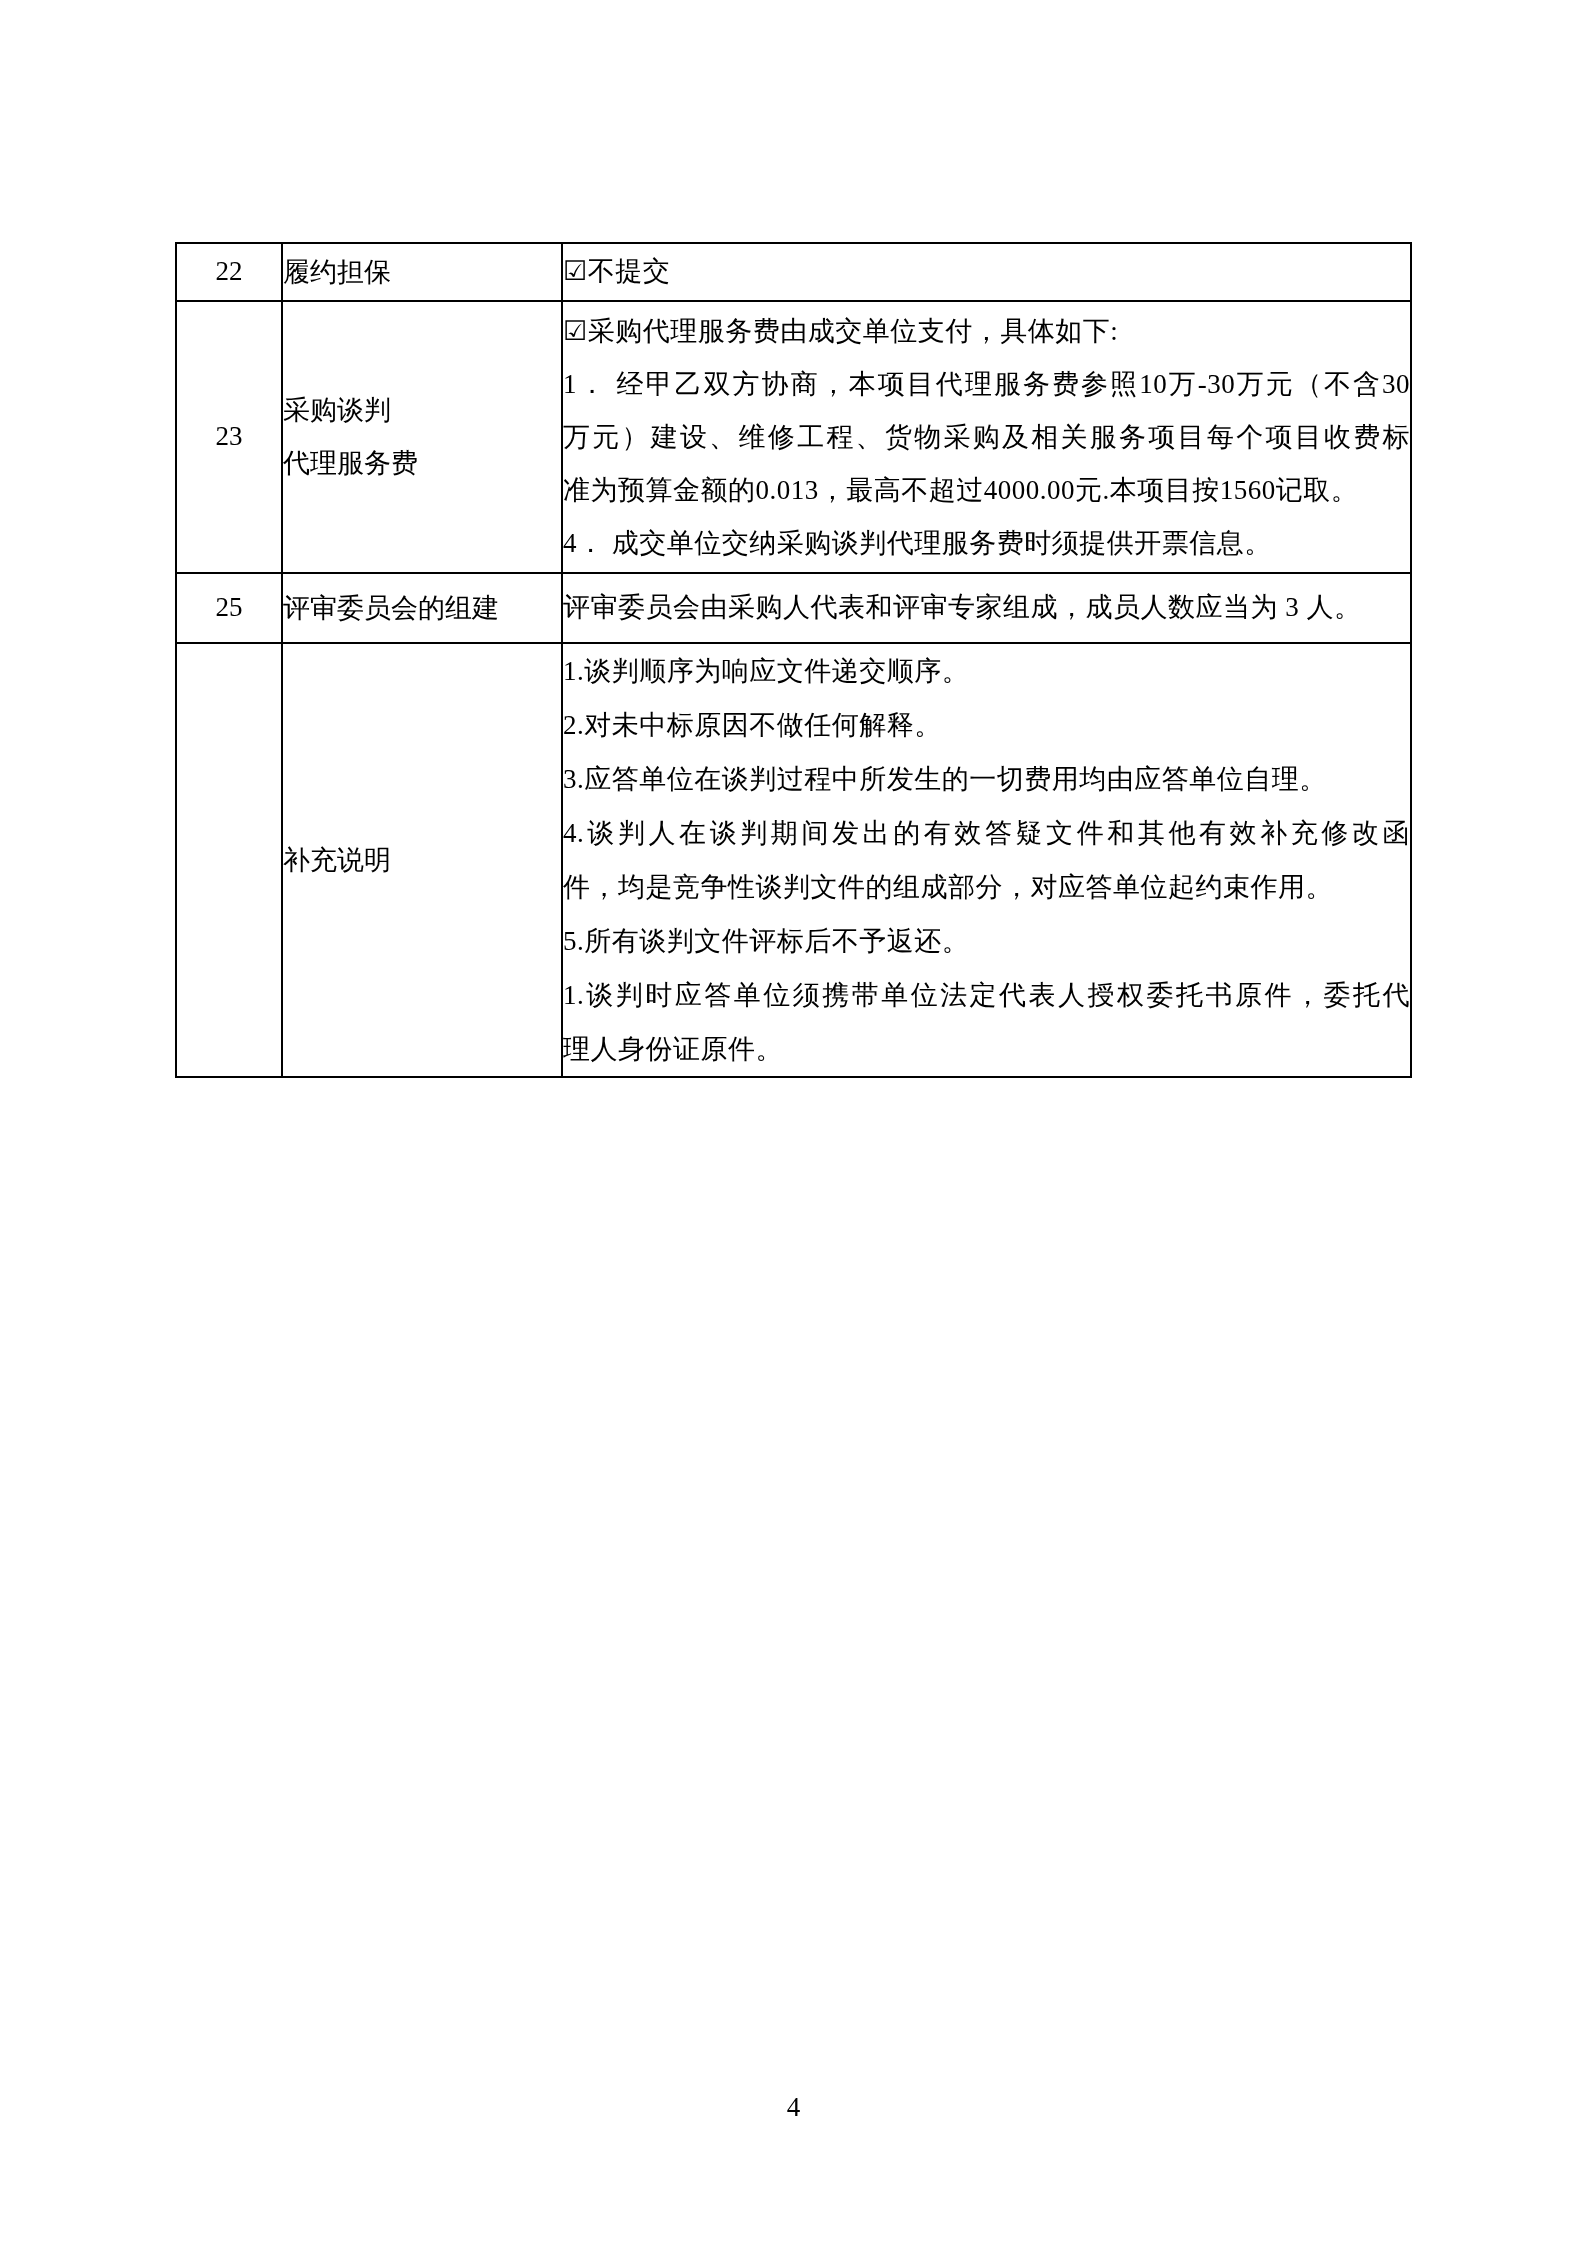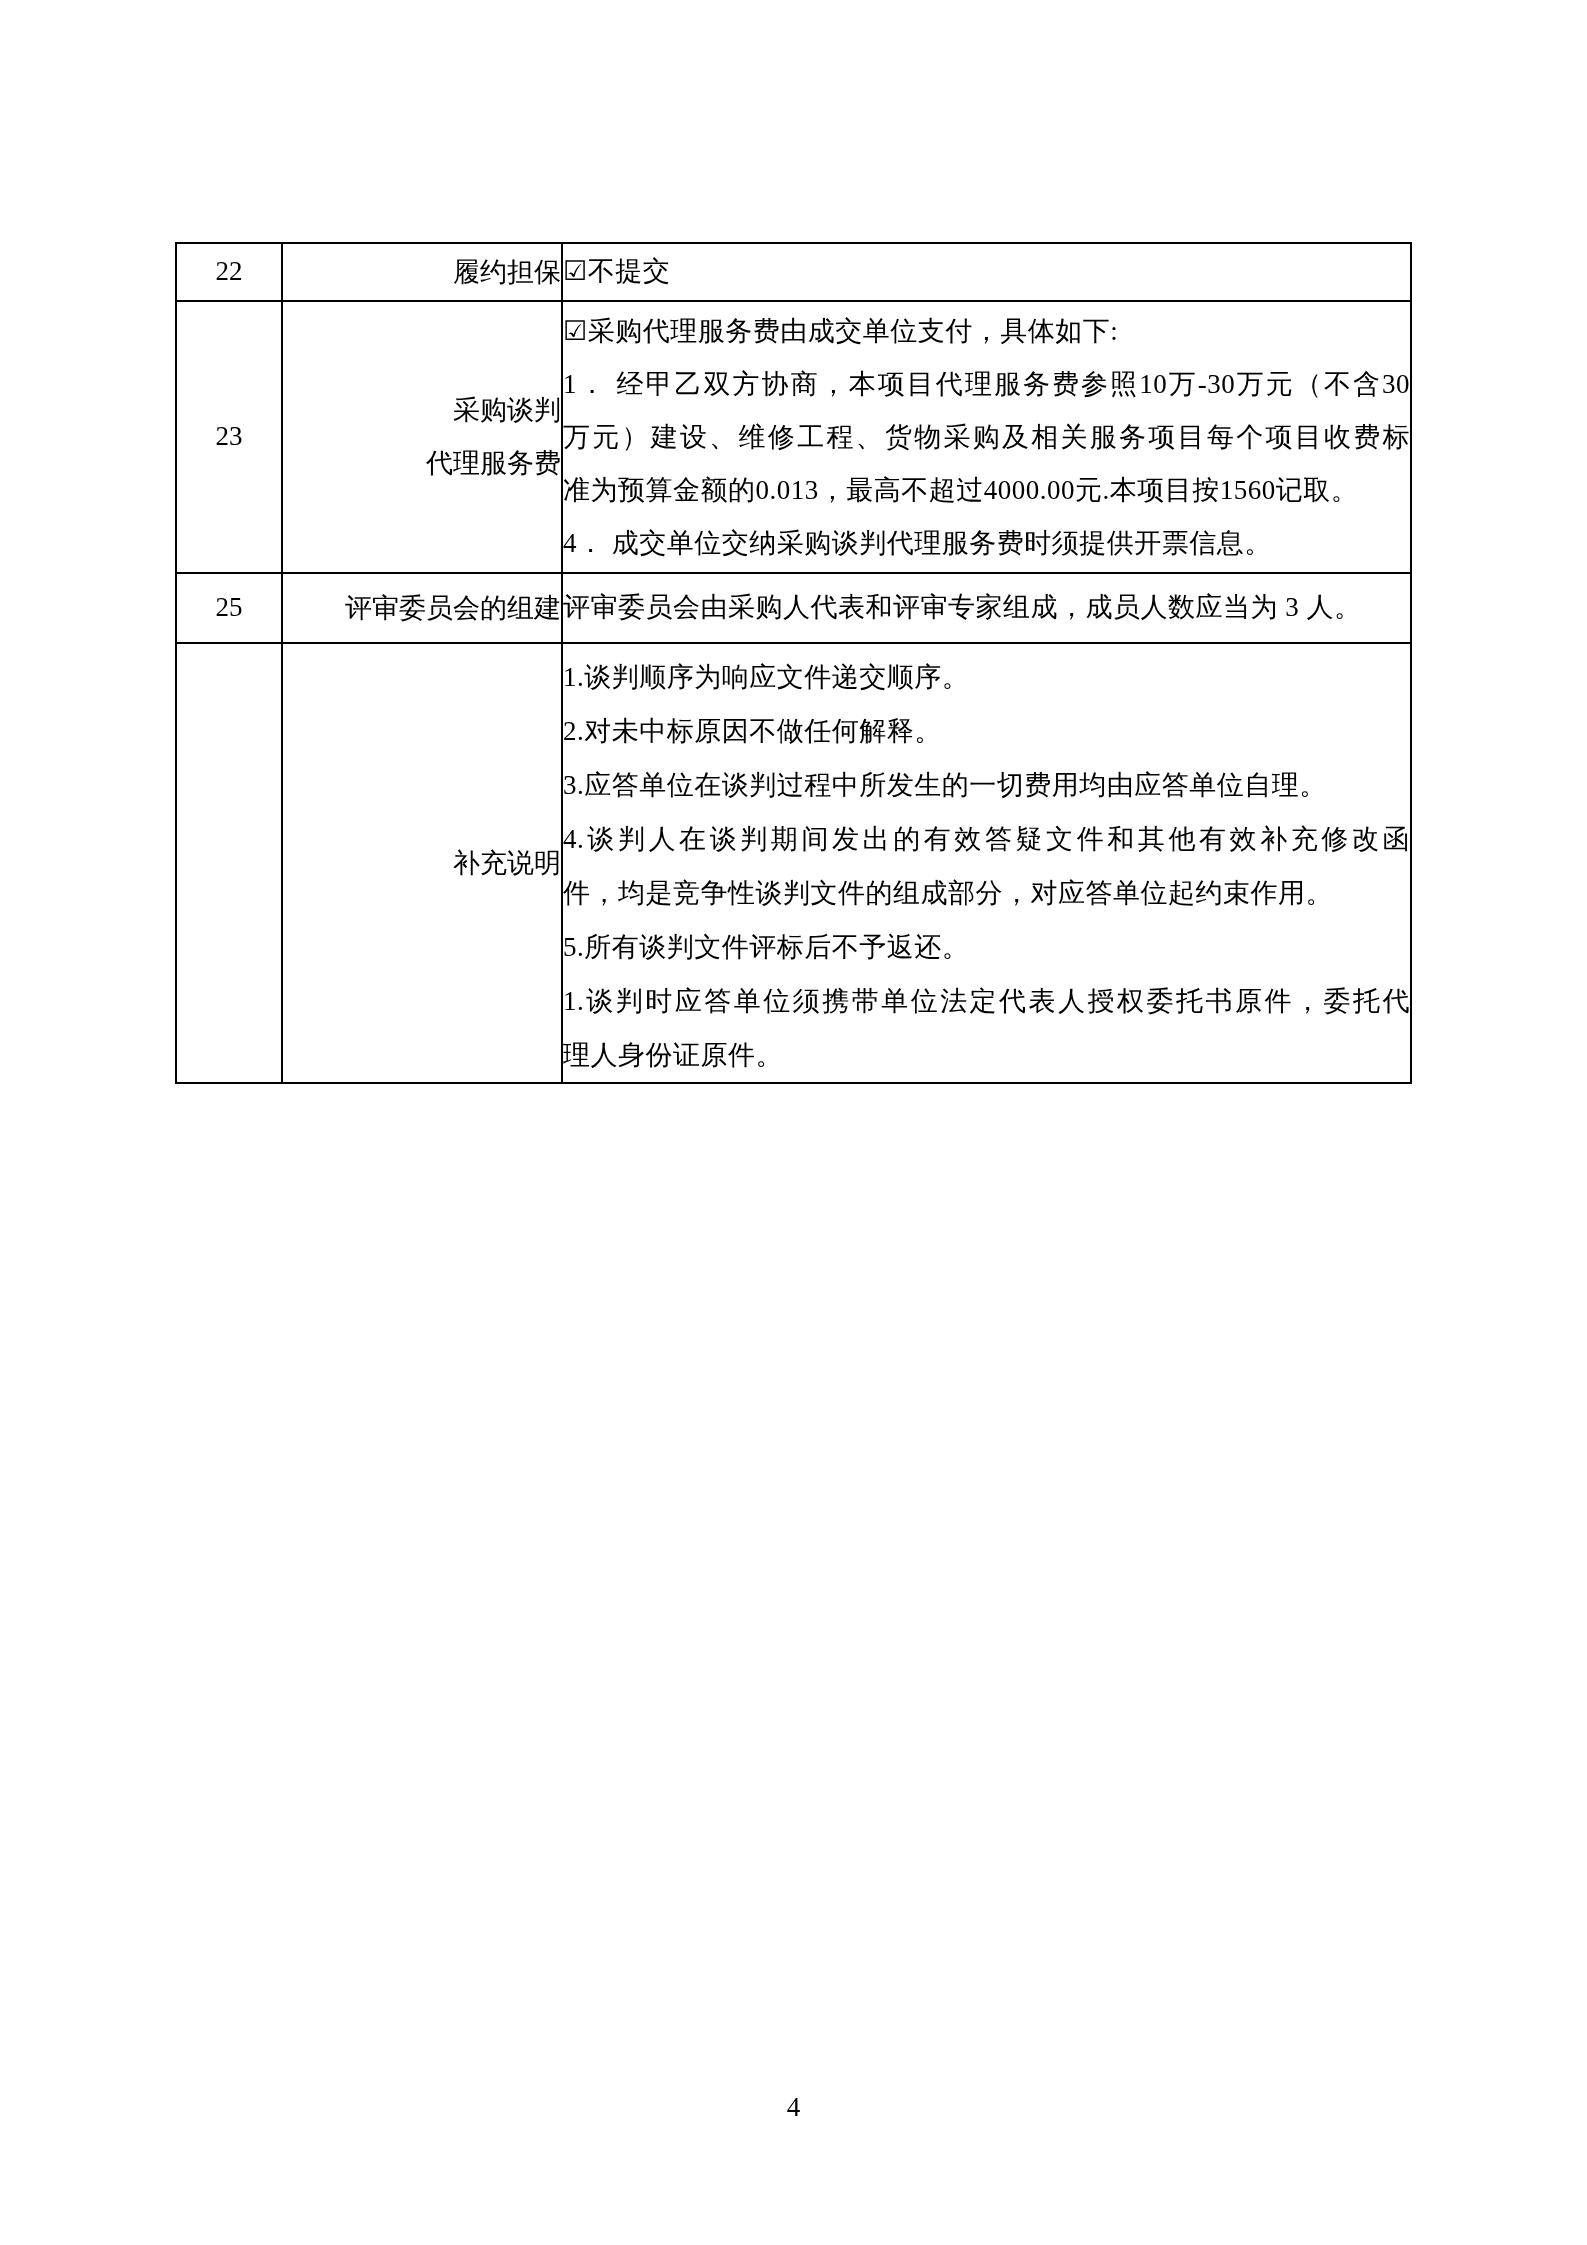--- a/index.html
+++ b/index.html
@@ -32,21 +32,21 @@
   }
   col.c-num   { width: 106px; }
   col.c-label { width: 280px; }
   col.c-body  { width: 849px; }
 
   td.num {
     text-align: center;
     font-family: "Liberation Serif", "DejaVu Serif", serif;
   }
   td.label {
-    text-align: right;
+    text-align: left;
   }
   td.label .llines div {
     line-height: 53px;
   }
   td.content {
     vertical-align: top;
     padding: 4px 14px 0 11px;
   }
   tr.r22 { height: 58px; }
   tr.r23 { height: 272px; }
@@ -56,21 +56,21 @@
   tr.r22 td.content,
   tr.r25 td.content {
     vertical-align: middle;
     padding-top: 0;
     margin-top: 12px;
   }
   tr.r23 td.content .cline {
     line-height: 53px;
   }
   tr.rsup td.content {
-    padding-top: 6px;
+    padding-top: 0;
   }
   tr.rsup td.content .cline {
     line-height: 54px;
   }
   .cline {
     white-space: nowrap;
     letter-spacing: 0.5px;
   }
   .cline.fill {
     white-space: normal;

